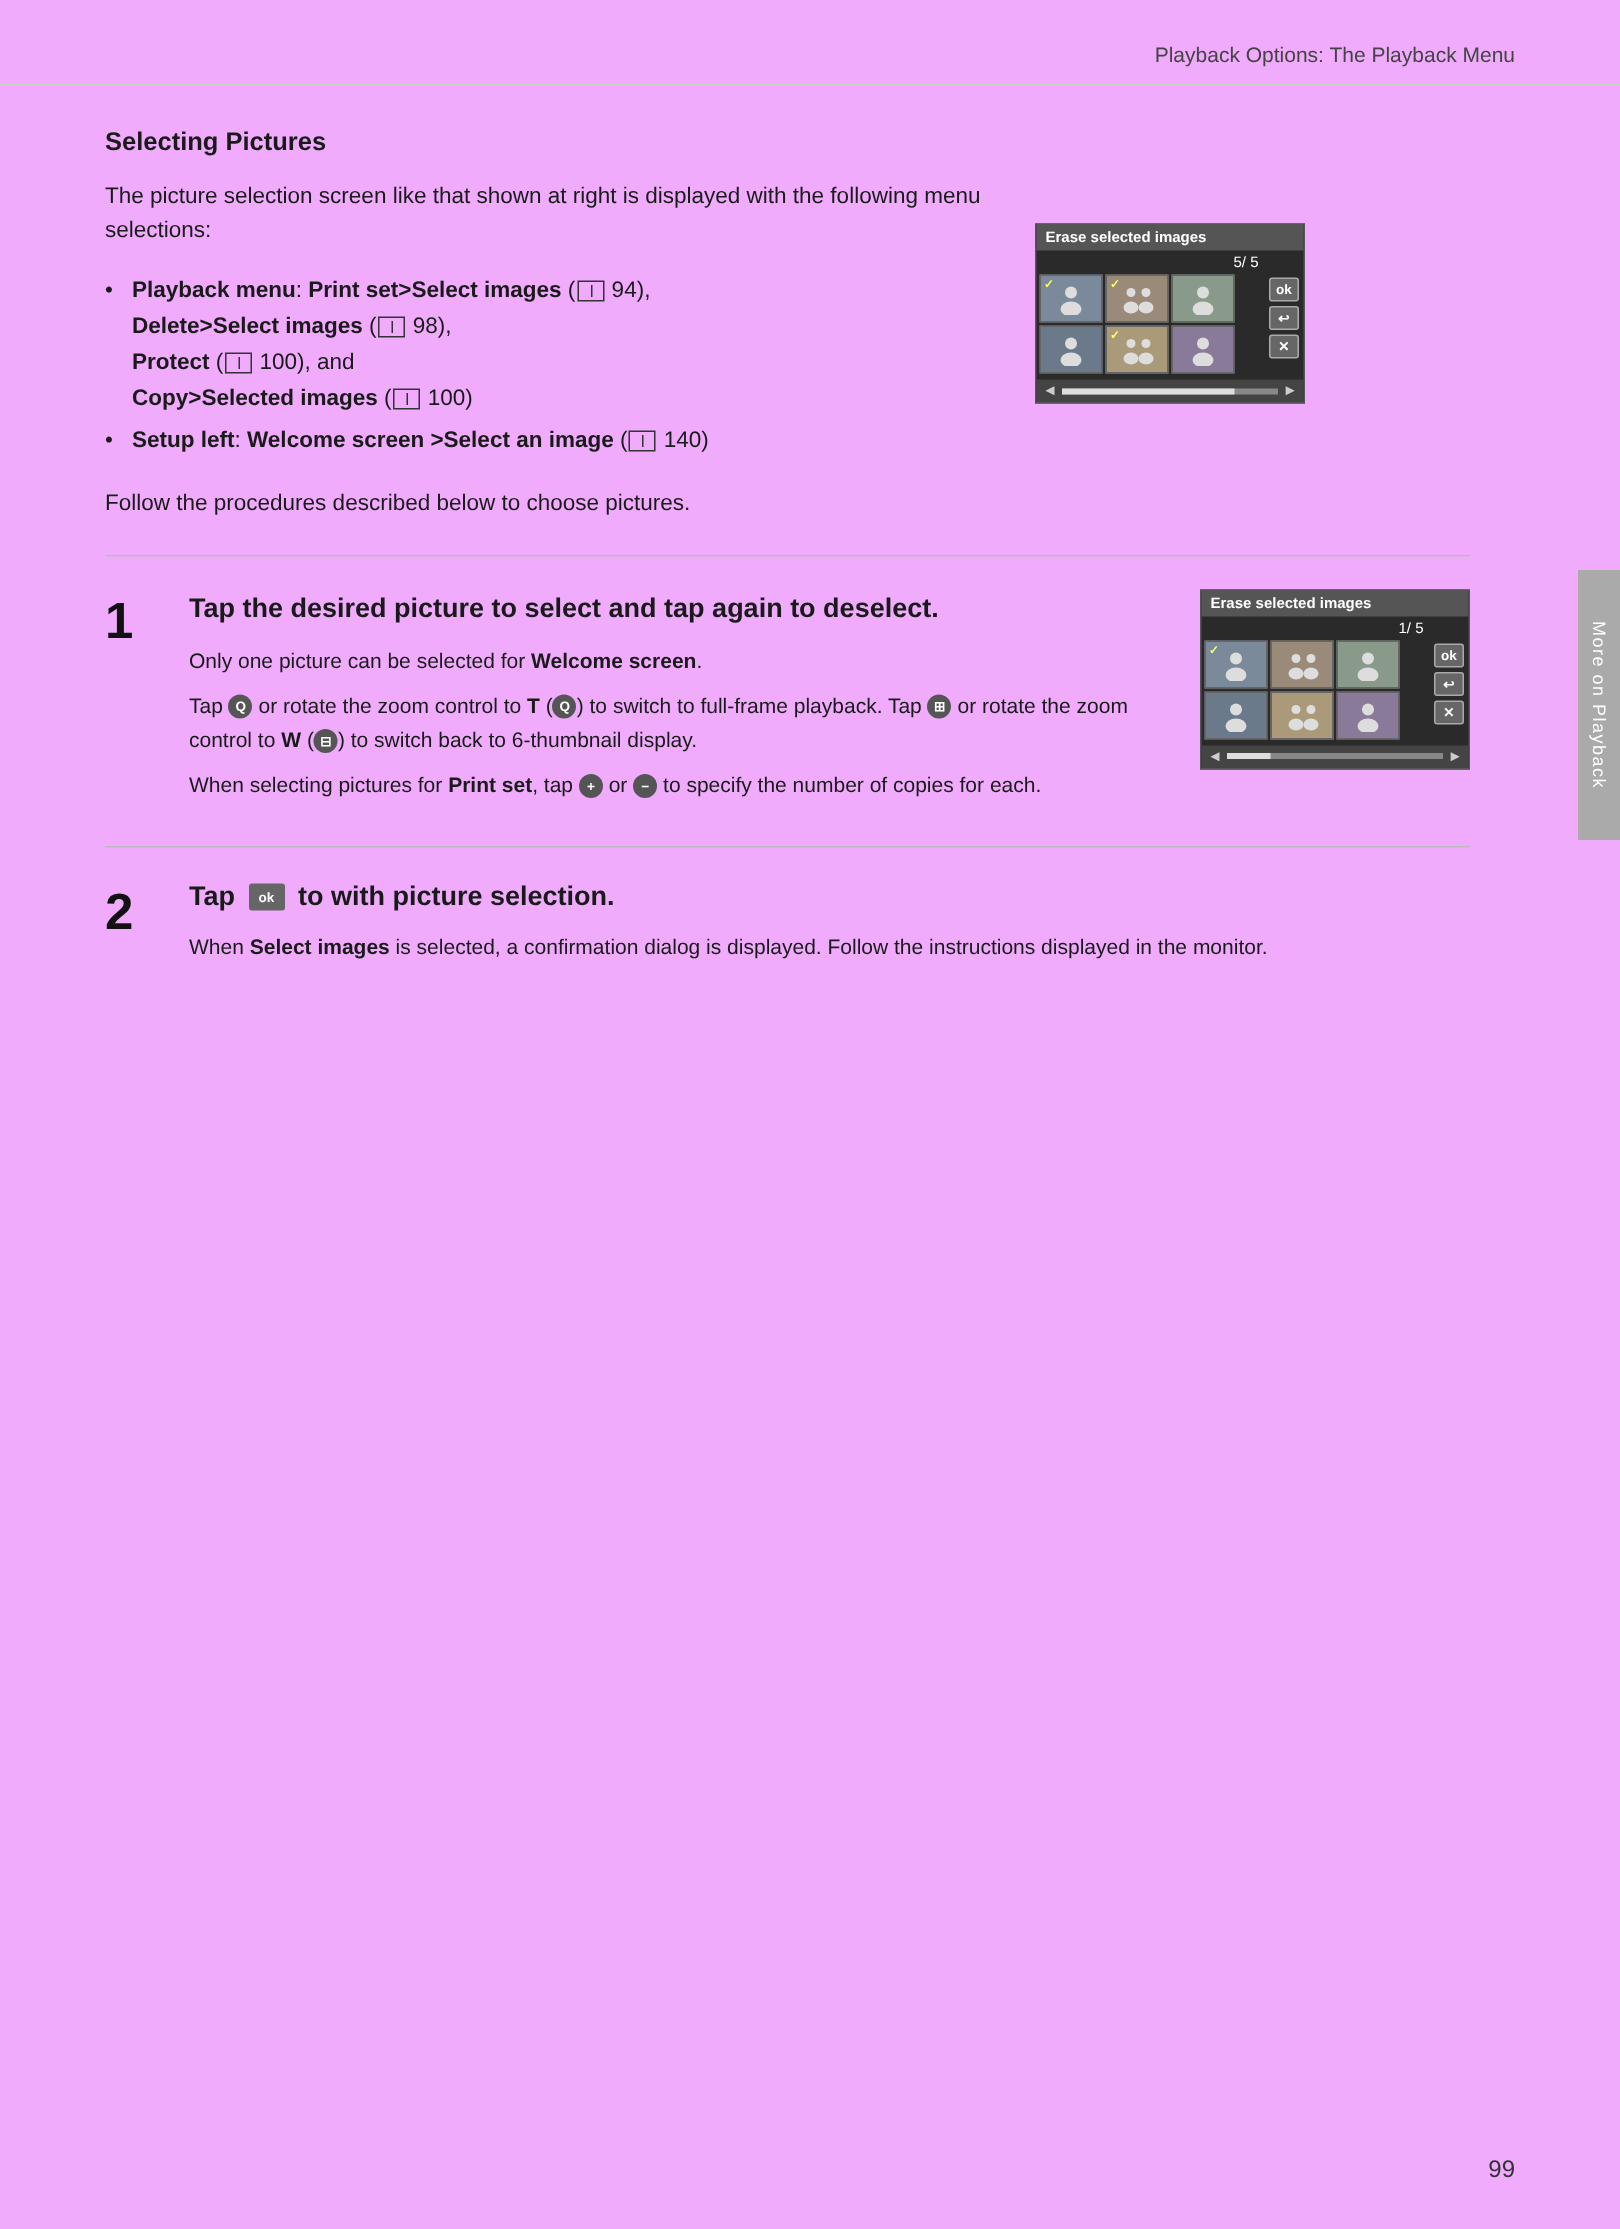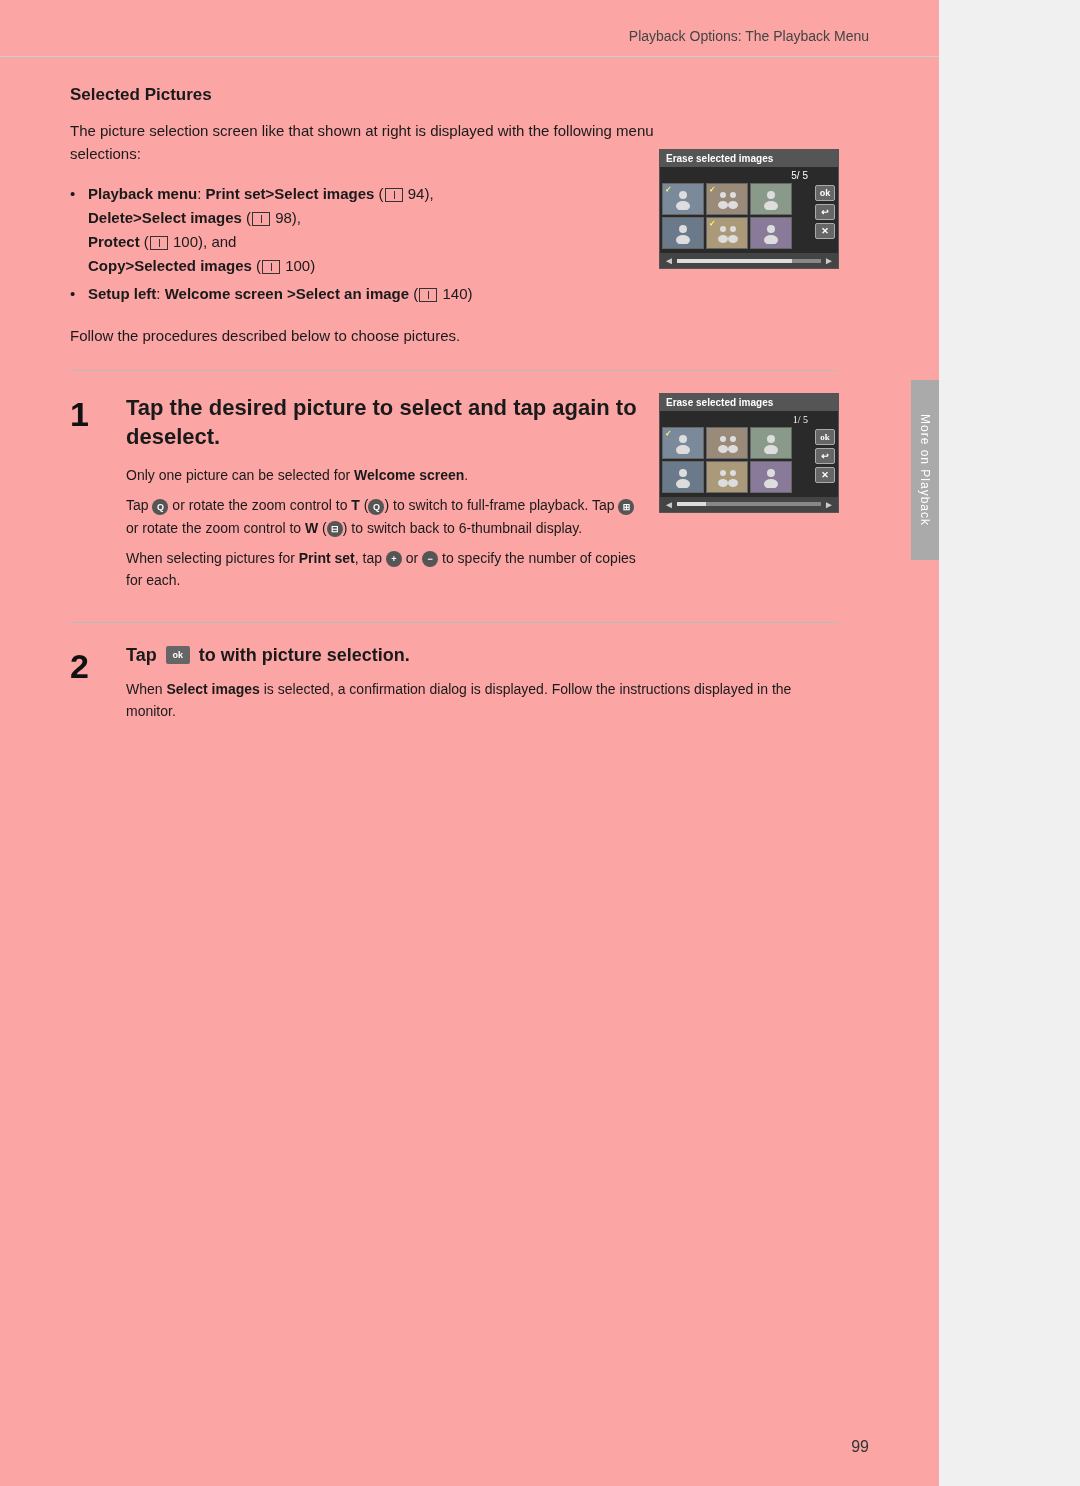--- a/index.html
+++ b/index.html
@@ -8,23 +8,23 @@
       width: 1080px;
       min-height: 1486px;
       background: #f0f0f0;
       font-family: 'Arial', sans-serif;
       font-size: 15px;
       color: #1a1a1a;
       position: relative;
     }
 
     .page {
-      width: 939px;
+      width: 1080px;
       min-height: 1486px;
-      background: #fca5a5;
+      background: #f0abfc;
       position: relative;
       padding: 0;
     }
 
     
     .page-header {
       text-align: right;
       padding: 28px 70px 12px 70px;
       font-size: 14px;
       color: #444;
@@ -228,21 +228,21 @@
       min-width: 36px;
       line-height: 1;
       margin-top: 4px;
     }
 
     .step-content {
       flex: 1;
     }
 
     .step-title {
-      font-size: 22px;
+      font-size: 18px;
       font-weight: bold;
       line-height: 1.35;
       margin-bottom: 12px;
     }
 
     .step-body {
       font-size: 14px;
       line-height: 1.6;
       margin-bottom: 8px;
     }
@@ -333,21 +333,21 @@
   <div class="page-header">
     <span>Playback Options: The Playback Menu</span>
   </div>
 
   <div class="sidebar-tab">
     <span>More on Playback</span>
   </div>
 
   <div class="content">
 
-    <div class="section-title">Selected Pictures</div>
+    <div class="section-title">Selecting Pictures</div>
 
     <div class="top-area">
       <div>
         <p class="intro-text">The picture selection screen like that shown at right is displayed with the following menu selections:</p>
 
         <ul class="bullet-list">
           <li>
             <span class="bold">Playback menu</span><span>: </span><span class="bold">Print set&gt;Select images</span><span> (<span class="book-icon"></span> 94),</span><br>
             <span class="bold">Delete&gt;Select images</span><span> (<span class="book-icon"></span> 98),</span><br>
             <span class="bold">Protect</span><span> (<span class="book-icon"></span> 100), and</span><br>
@@ -447,21 +447,21 @@
 
 
         <p class="step-body">
           When selecting pictures for <strong>Print set</strong>, tap <span class="inline-icon">+</span> or <span class="inline-icon">−</span> to specify the number of copies for each.
         </p>
       </div>
 
       <div class="step-right">
         <div class="camera-screen" style="margin-top:0;">
           <div class="camera-title-bar">Erase selected images</div>
-          <div style="display:flex; align-items:flex-start; position:relative;font-family:Liberation Serif, serif;">
+          <div style="display:flex; align-items:flex-start; position:relative;">
             <div style="padding:3px 2px 2px 2px; flex:1;">
               <div style="display:flex; justify-content:flex-end; color:#fff; font-size:10px; padding-right:28px; padding-bottom:2px;">1/  5</div>
               <div style="display:grid; grid-template-columns:repeat(3,42px); grid-template-rows:repeat(2,32px); gap:2px;">
                 <div class="thumb thumb-1 selected">
                   <svg viewBox="0 0 28 22">
                       <circle cx="14" cy="7" r="4" fill="#ddd"></circle>
                       <ellipse cx="14" cy="18" rx="7" ry="5" fill="#ddd"></ellipse>
                     </svg>
                 </div>
                 <div class="thumb thumb-2">

